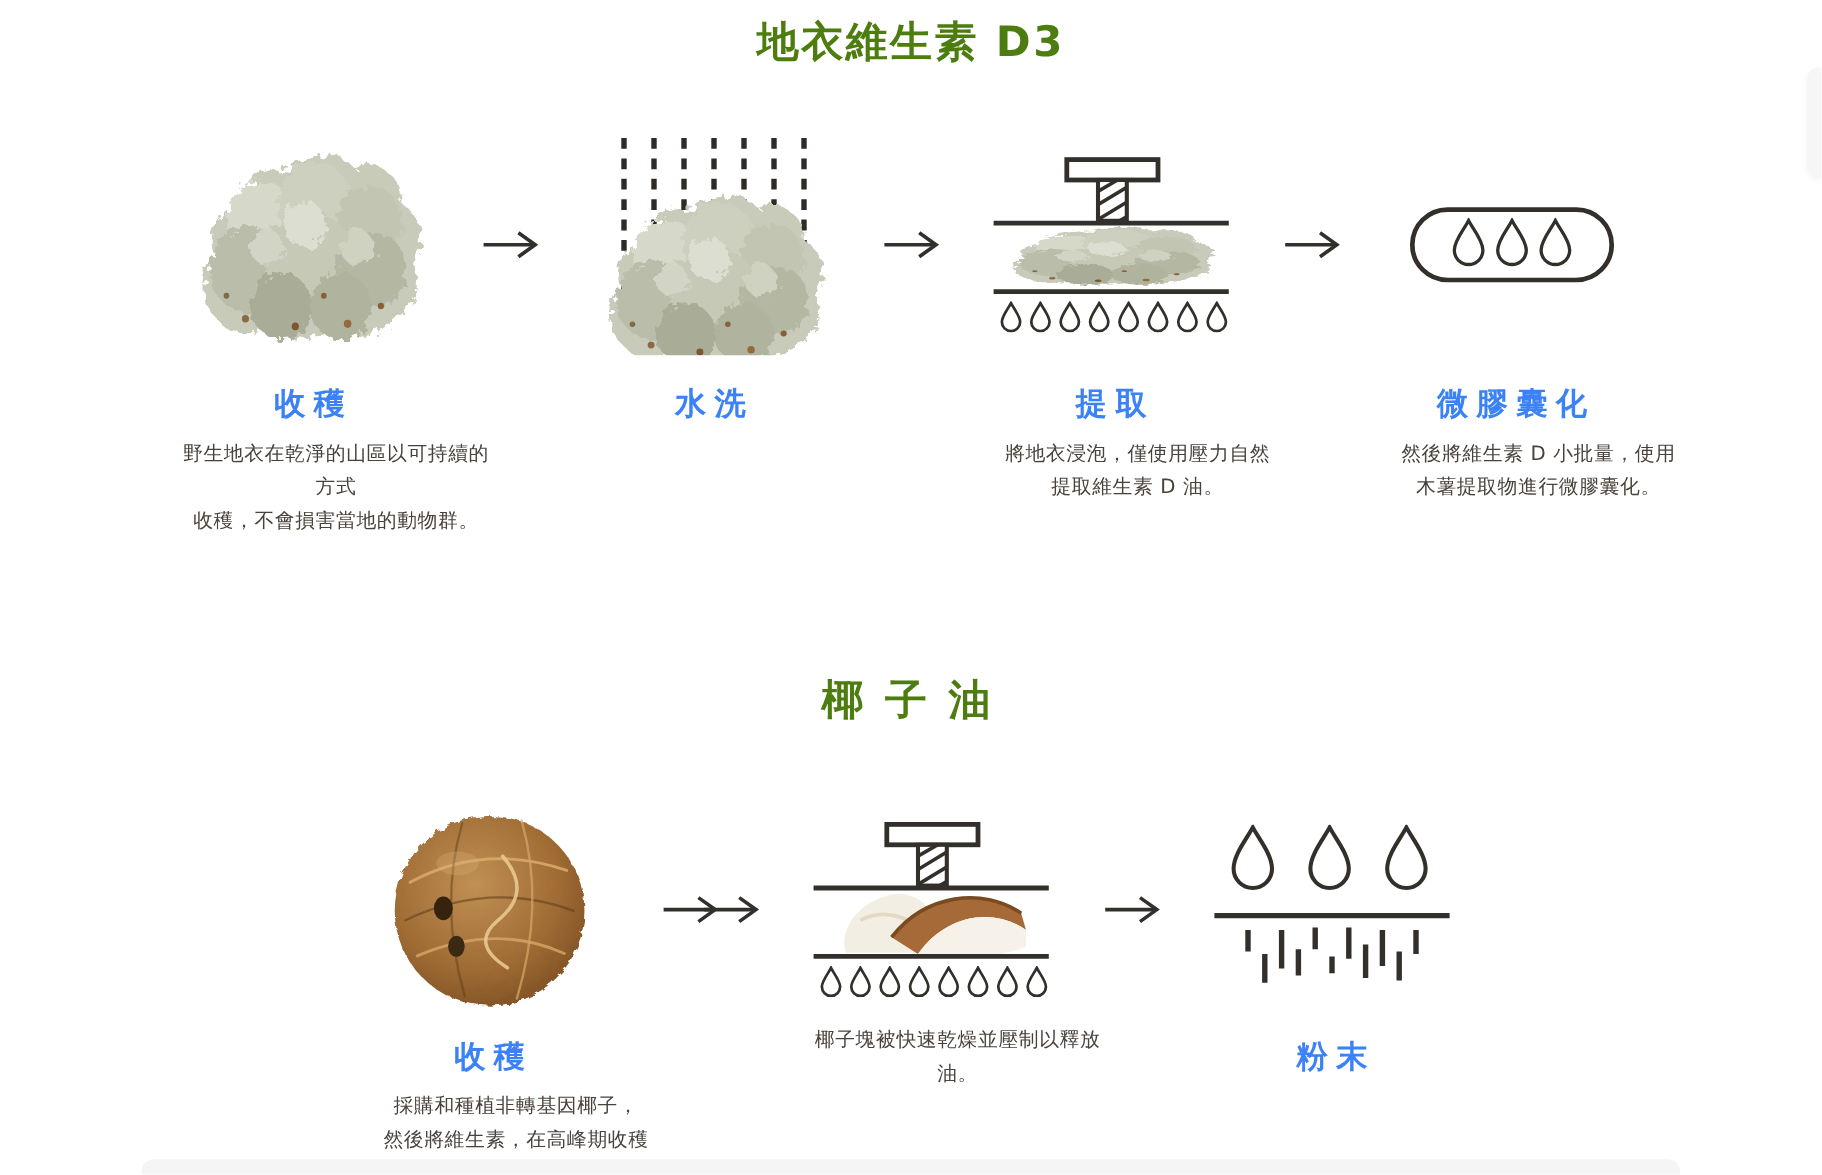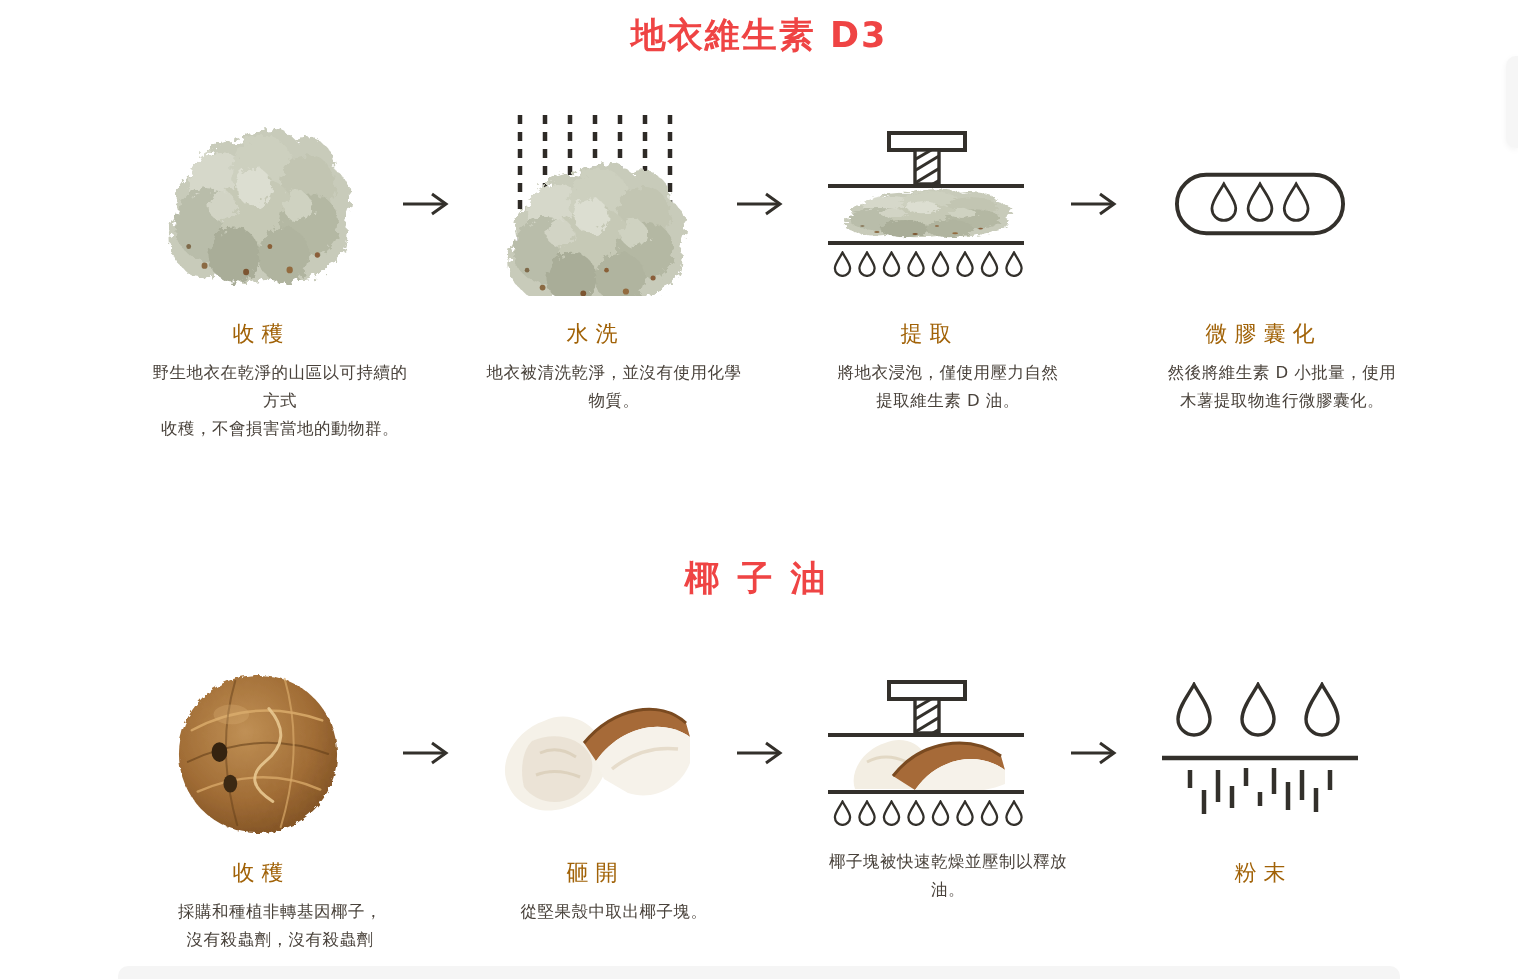--- a/index.html
+++ b/index.html
@@ -3,35 +3,35 @@
 <meta charset="utf-8">
 <style>
   html,body{margin:0;padding:0;background:#ffffff;}
   .page{
     position:relative; width:1518px; height:979px; overflow:hidden;
     background:#ffffff; font-family:"DejaVu Sans", sans-serif;
   }
   .section{text-align:center;}
   .section-title{
     margin:0; text-align:center; font-size:35px; font-weight:700;
-    color:#ef4444; letter-spacing:2px;
+    color:#4d7c0f; letter-spacing:2px;
   }
   .section-1{padding-top:12px;}
   .section-1 .section-title{margin-bottom:50px;}
   .section-2{margin-top:112px;}
   .section-2 .section-title{letter-spacing:18px; padding-left:10px; margin-bottom:66px;}
   .flow-row{display:flex; justify-content:center; align-items:flex-start;}
   .step{width:300px; text-align:center;}
   .icon-area{display:flex; align-items:center; justify-content:center;}
   .section-1 .icon-area, .section-1 .arrow-cell{height:190px;}
   .section-2 .icon-area, .section-2 .arrow-cell{height:170px;}
   .arrow-cell{width:34px; display:flex; align-items:center; justify-content:center; overflow:visible;}
   .arrow-cell svg{flex:0 0 auto;}
   .step-label{
-    margin-top:20px; font-size:22px; font-weight:400; color:#a16207;
+    margin-top:20px; font-size:26px; font-weight:700; color:#3b82f6;
     letter-spacing:7px; padding-left:7px;
   }
   .step-desc{
     margin-top:10px; font-size:16.5px; line-height:28px; color:#49423b;
     white-space:pre-line; letter-spacing:0.5px;margin-left:44px;
   }
   .bottom-strip{
     position:absolute; left:118px; right:118px; bottom:0; height:13px;
     background:#f5f5f5; border-radius:10px 10px 0 0;
   }
@@ -130,21 +130,20 @@
               <line x1="80" y1="3" x2="80" y2="142"></line>
               <line x1="105" y1="3" x2="105" y2="142"></line>
               <line x1="130" y1="3" x2="130" y2="142"></line>
               <line x1="155" y1="3" x2="155" y2="142"></line>
               <line x1="180" y1="3" x2="180" y2="142"></line>
             </g>
             <use href="#lichen" transform="translate(8,32) scale(0.95)"></use>
           </svg>
         </div>
         <div class="step-label">水洗</div>
-        <div class="step-desc">地衣被清洗乾淨，並沒有使用化學物質。</div>
       </div>
 
       <div class="arrow-cell">
         <svg width="50" height="28" viewBox="0 0 50 28">
           <line x1="3" y1="14" x2="44" y2="14" stroke="#33302b" stroke-width="3"></line>
           <polyline points="32,4 46,14 32,24" fill="none" stroke="#33302b" stroke-width="3"></polyline>
         </svg>
       </div>
 
       <div class="step">
@@ -219,45 +218,30 @@
               <path d="M112 10 Q132 80 108 160" stroke="#d7a868" stroke-width="2" opacity="0.7"></path>
               <path d="M96 40 Q122 70 92 94 Q68 114 100 134" stroke="#e8c890" stroke-width="3" opacity="0.9"></path>
             </g>
             <ellipse cx="46" cy="84" rx="8" ry="10" fill="#352310"></ellipse>
             <ellipse cx="57" cy="116" rx="7" ry="9" fill="#3c2913"></ellipse>
             <ellipse cx="58" cy="46" rx="18" ry="10" fill="#d9b075" opacity="0.3"></ellipse>
           </svg>
         </div>
         <div class="step-label">收穫</div>
         <div class="step-desc">採購和種植非轉基因椰子，
-沒有殺蟲劑，沒有殺蟲劑</div>
-      </div>
-
-      <div class="arrow-cell">
-        <svg width="50" height="28" viewBox="0 0 50 28">
-          <line x1="3" y1="14" x2="44" y2="14" stroke="#33302b" stroke-width="3"></line>
-          <polyline points="32,4 46,14 32,24" fill="none" stroke="#33302b" stroke-width="3"></polyline>
-        </svg>
-      </div>
-
-      <div class="step">
-        <div class="icon-area">
-          <svg width="200" height="140" viewBox="0 0 200 140">
-            <path d="M14 96 C8 72 28 46 52 38 C72 28 94 36 104 50 C116 62 118 86 106 102 C94 120 66 132 44 126 C26 120 18 110 14 96 Z" fill="#f5f1e8"></path>
-            <path d="M40 58 C62 48 88 54 98 72 C104 86 98 104 82 114 C64 124 42 118 32 104 C28 88 30 68 40 58 Z" fill="#e9e1d2" opacity="0.85"></path>
-            <path d="M48 70 Q66 62 84 74 M44 92 Q64 84 88 94" stroke="#d9cdb8" stroke-width="3" fill="none" opacity="0.8"></path>
-            <path d="M92 60 C122 24 168 16 194 40 L198 54 C170 34 128 44 104 78 Z" fill="#a66a38"></path>
-            <path d="M92 60 C122 24 168 16 194 40" fill="none" stroke="#7a4a20" stroke-width="3"></path>
-            <path d="M104 78 C128 44 170 34 198 54 L198 80 C188 106 160 118 136 110 L112 96 Z" fill="#f6f2ea"></path>
-            <path d="M120 86 Q150 62 186 66" stroke="#e6dccb" stroke-width="3.5" fill="none"></path>
-          </svg>
-        </div>
-        <div class="step-label">砸開</div>
-        <div class="step-desc">從堅果殼中取出椰子塊。</div>
-      </div>
+然後將維生素，在高峰期收穫</div>
+      </div>
+
+      <div class="arrow-cell">
+        <svg width="50" height="28" viewBox="0 0 50 28">
+          <line x1="3" y1="14" x2="44" y2="14" stroke="#33302b" stroke-width="3"></line>
+          <polyline points="32,4 46,14 32,24" fill="none" stroke="#33302b" stroke-width="3"></polyline>
+        </svg>
+      </div>
+
 
       <div class="arrow-cell">
         <svg width="50" height="28" viewBox="0 0 50 28">
           <line x1="3" y1="14" x2="44" y2="14" stroke="#33302b" stroke-width="3"></line>
           <polyline points="32,4 46,14 32,24" fill="none" stroke="#33302b" stroke-width="3"></polyline>
         </svg>
       </div>
 
       <div class="step">
         <div class="icon-area">

